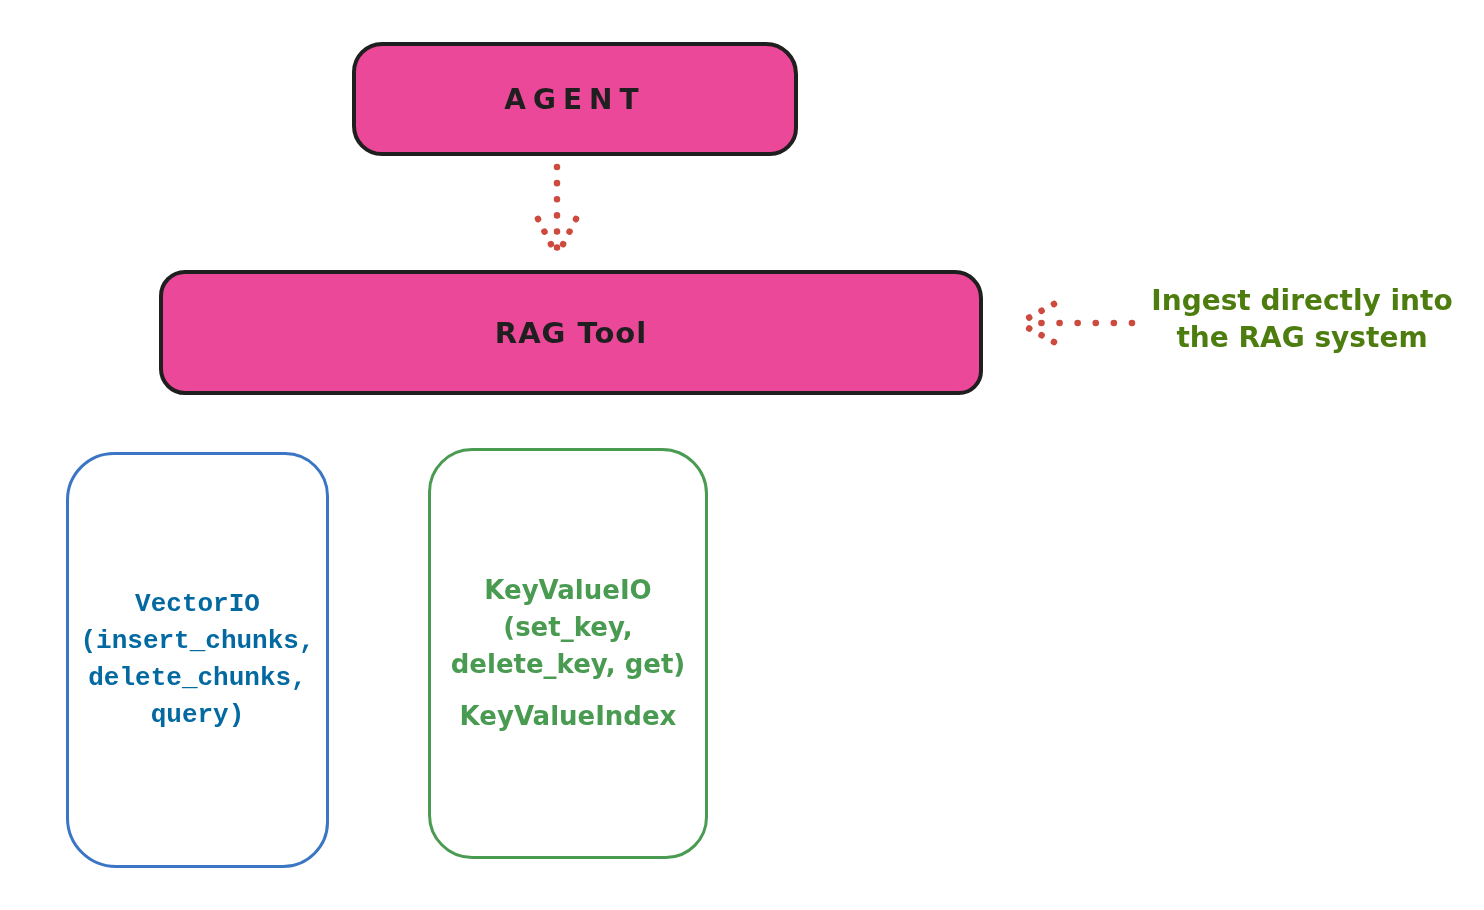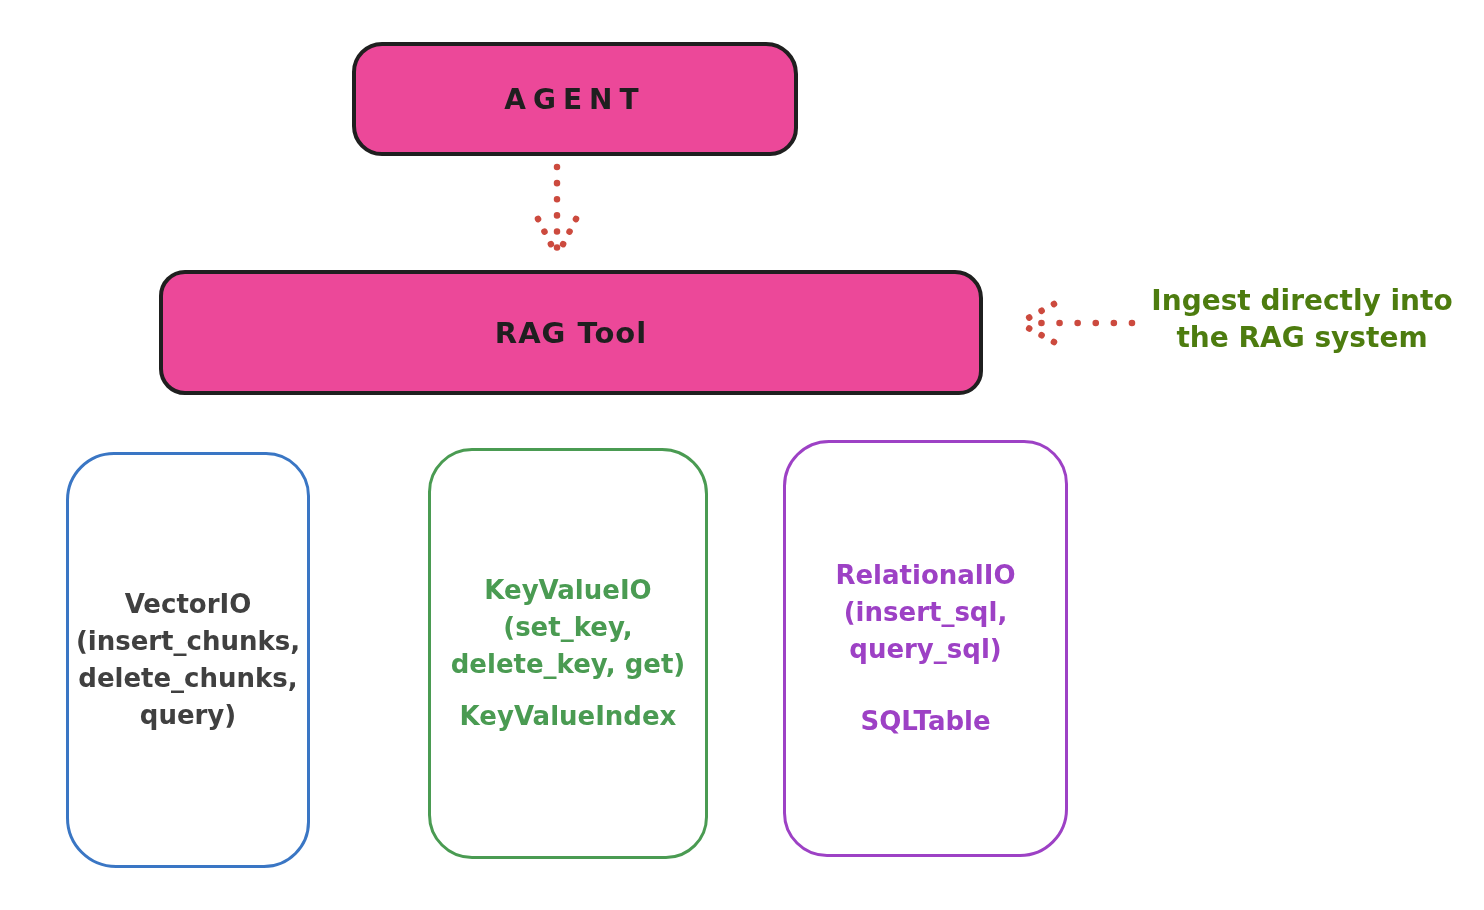--- a/index.html
+++ b/index.html
@@ -74,24 +74,25 @@
     gap: 36px;
     background: #ffffff;
     text-align: center;
     font-size: 26px;
     font-weight: 600;
     line-height: 1.42;
   }
   .storage-box .multiline { white-space: pre-line; }
   .vector-box {
     left: 66px; top: 452px;
-    width: 244px; height: 416px;
+    width: 263px; height: 416px;
     border: 3.5px solid #3a76c4;
     border-radius: 48px 44px 46px 50px;
-    color: #404040;
+    color: #0369a1;
+    font-family: Liberation Mono, monospace;
   }
   .keyvalue-box {
     left: 428px; top: 448px;
     width: 280px; height: 411px;
     border: 3.5px solid #4a9b52;
     border-radius: 44px 46px 42px 44px;
     color: #4a9b52;
     gap: 16px;
   }
   .relational-box {
@@ -137,20 +138,14 @@
 query)</div>
   </div>
 
   <div class="storage-box keyvalue-box">
     <div class="multiline">KeyValueIO
 (set_key,
 delete_key, get)</div>
     <div>KeyValueIndex</div>
   </div>
 
-  <div class="storage-box relational-box">
-    <div class="multiline">RelationalIO
-(insert_sql,
-query_sql)</div>
-    <div>SQLTable</div>
-  </div>
 
 </div>
 
 </body></html>

